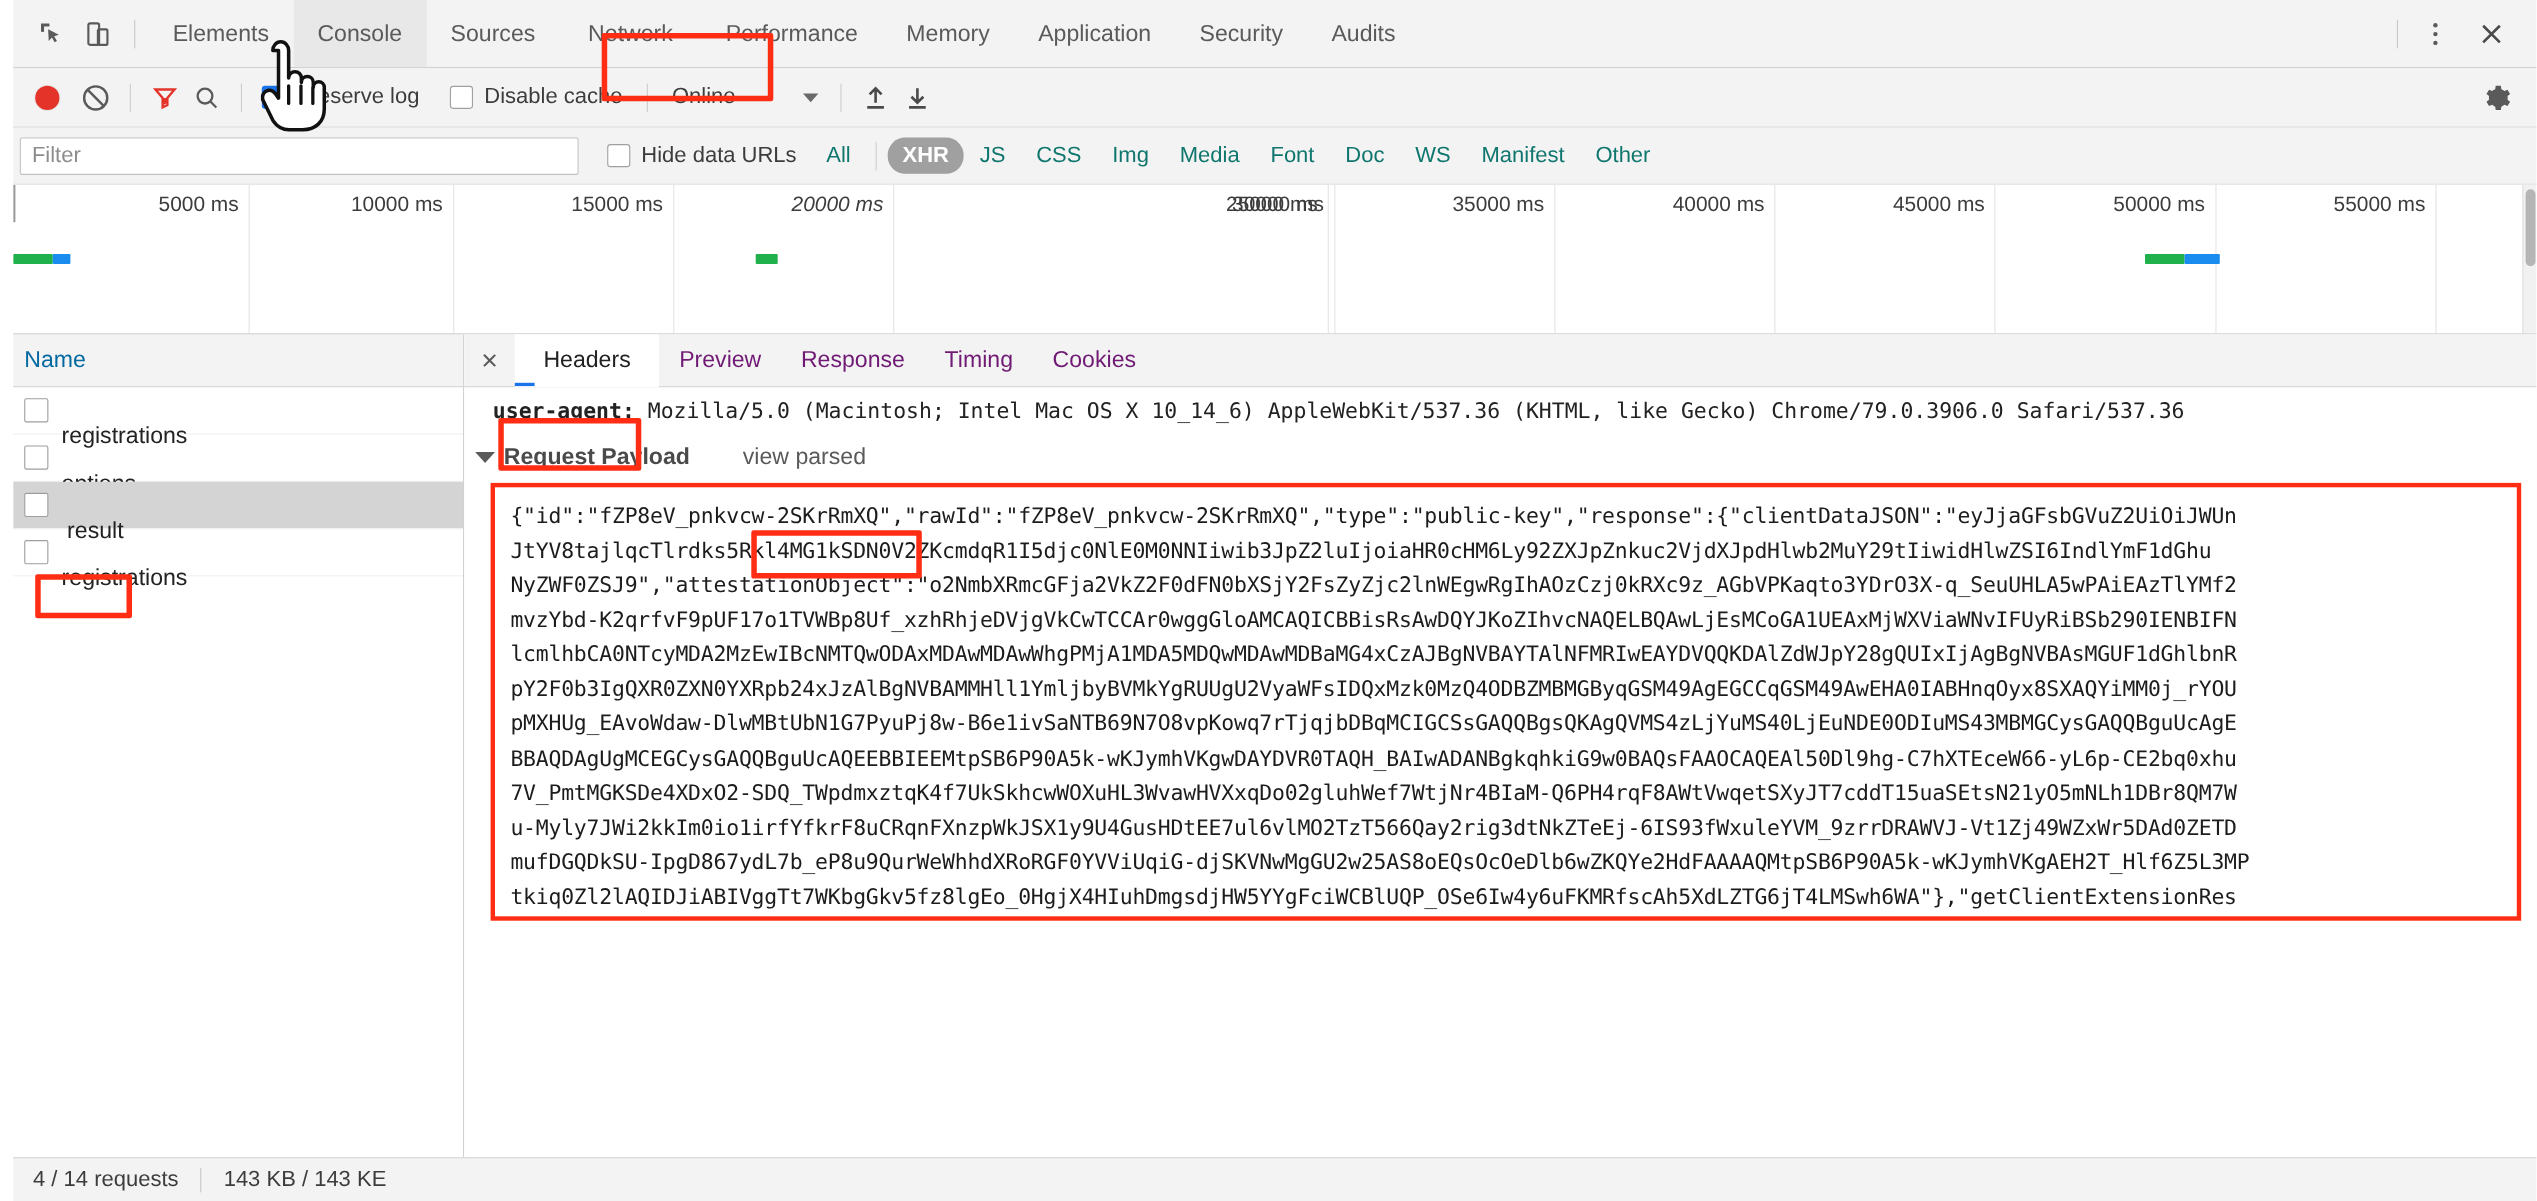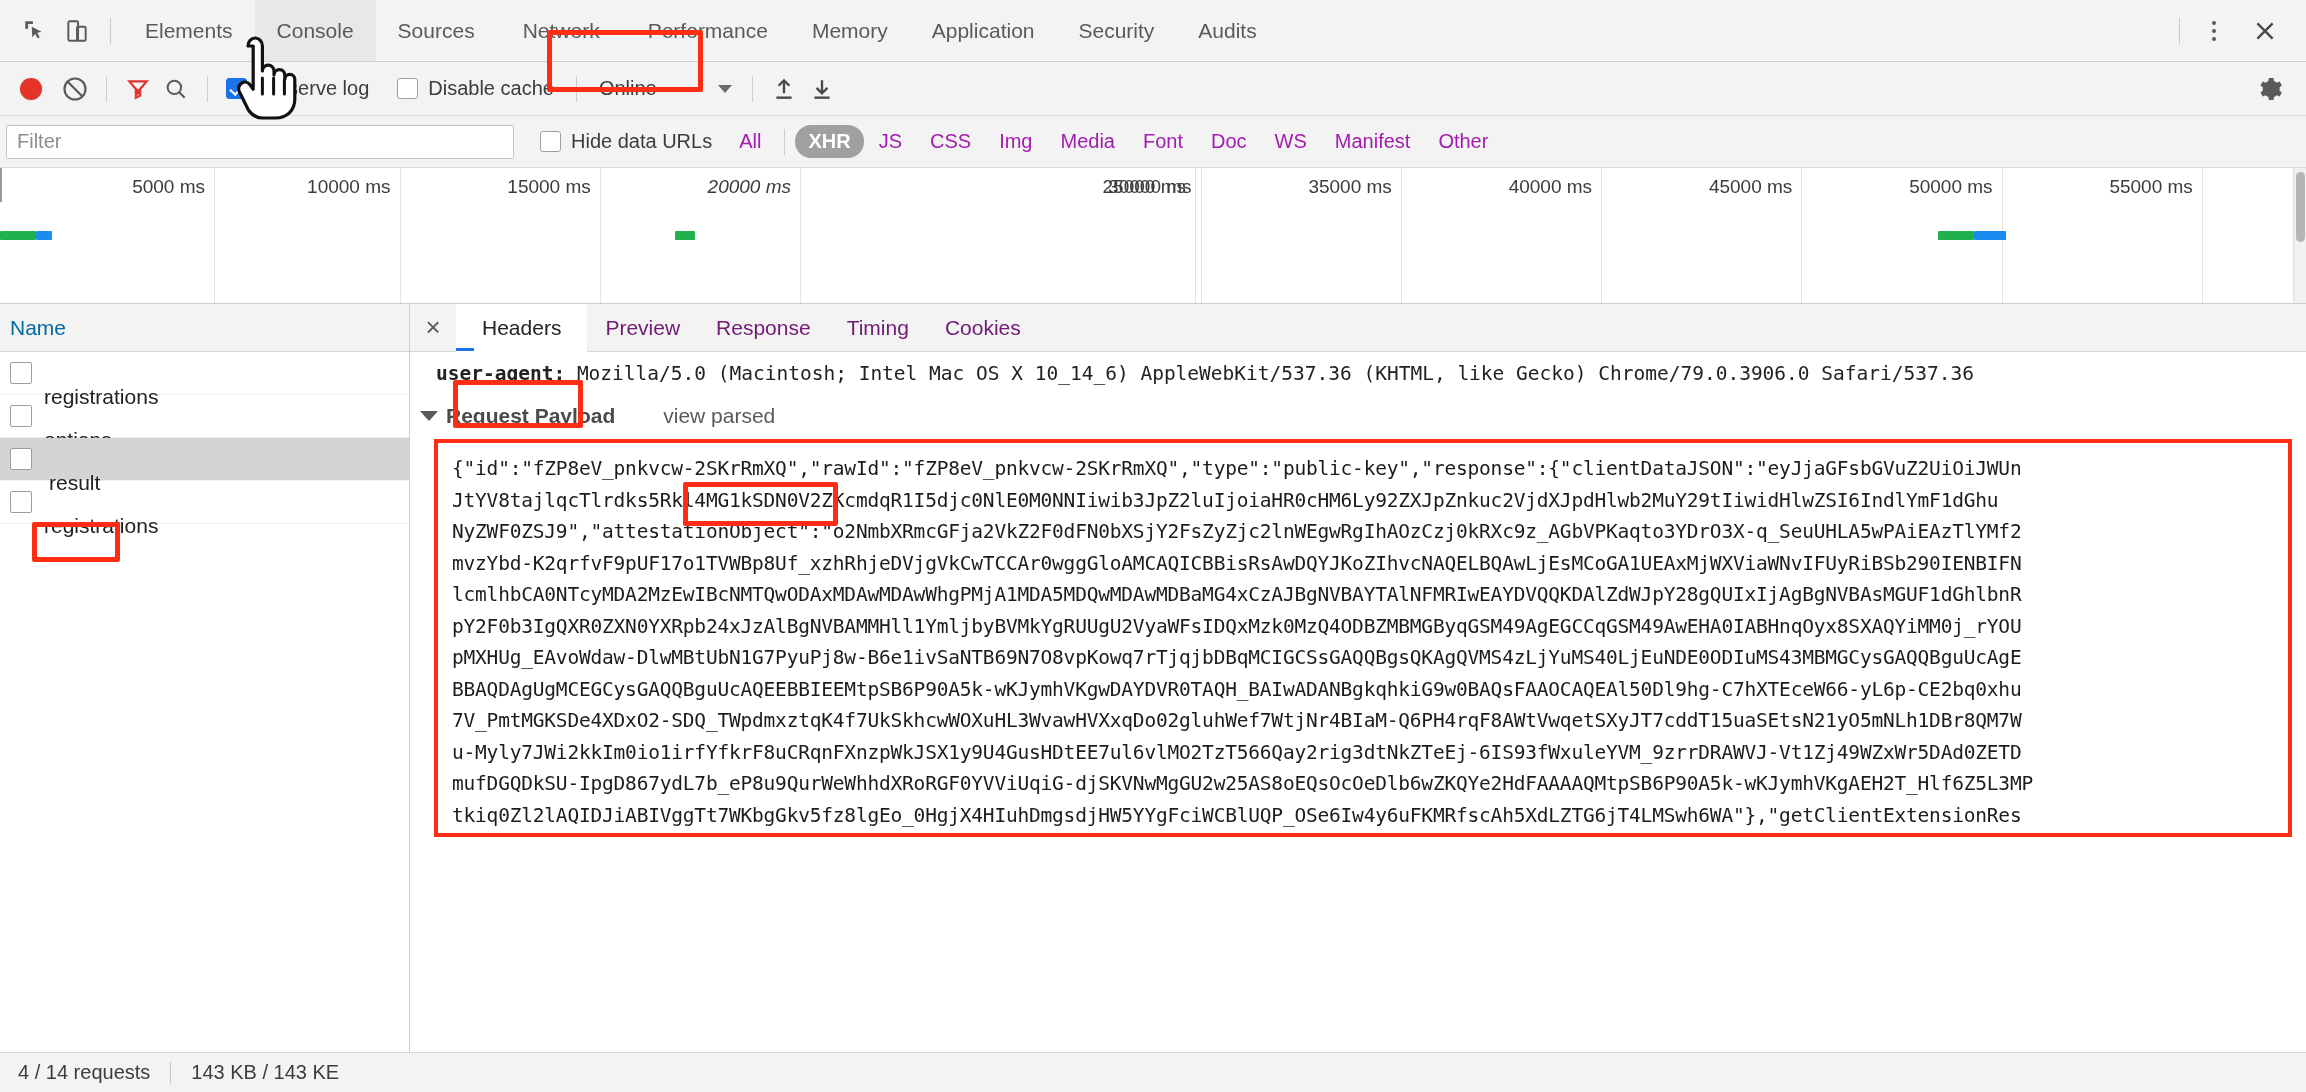--- a/index.html
+++ b/index.html
@@ -9,20 +9,21 @@
     overflow: hidden;
     background: #ffffff;
     font-family: "Liberation Sans", sans-serif;
     -webkit-font-smoothing: antialiased;
   }
   .devtools {
     position: relative;
     width: 2306px; height: 1092px;
     display: flex; flex-direction: column;
     background: #ffffff;
+    padding-left: 12px;
   }
 
   
   .tabbar {
     height: 62px; min-height: 62px;
     background: #f3f3f3;
     border-bottom: 1px solid #cdcdcd;
     display: flex; align-items: stretch;
     position: relative;
   }
@@ -110,21 +111,21 @@
     width: 508px; height: 34px; margin-left: 6px;
     border: 1px solid #c3c3c3; background: #fff;
     font-size: 20px; color: #3c3c3c;
     padding: 0 10px; border-radius: 2px;
     font-family: "Liberation Sans", sans-serif;
   }
   .filter-input::placeholder { color: #8d8d8d; }
   .hide-urls { display: flex; align-items: center; gap: 10px; margin-left: 26px; cursor: pointer; }
   .ftypes { display: flex; align-items: center; gap: 2px; margin-left: 14px; }
   .ftype {
-    font-size: 20px; color: #a21caf; padding: 5px 13px;
+    font-size: 20px; color: #0f766e; padding: 5px 13px;
     border-radius: 16px; cursor: pointer; white-space: nowrap;
   }
   .ftype.sel { background: #a0a0a0; color: #fff; font-weight: 600; }
 
   
   .overview {
     height: 136px; min-height: 136px;
     background: #fff;
     border-bottom: 1px solid #cdcdcd;
     position: relative; overflow: hidden;

